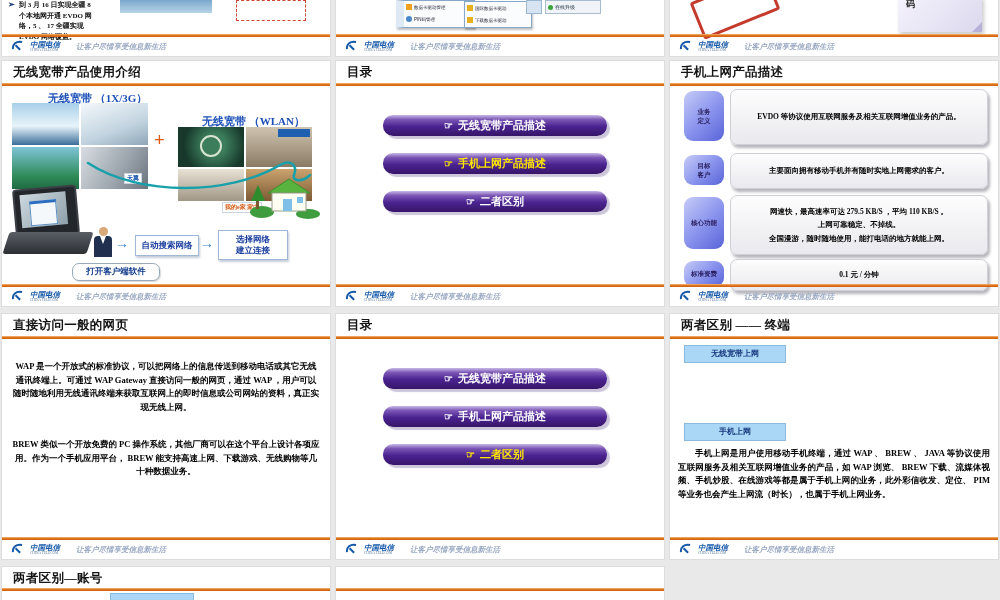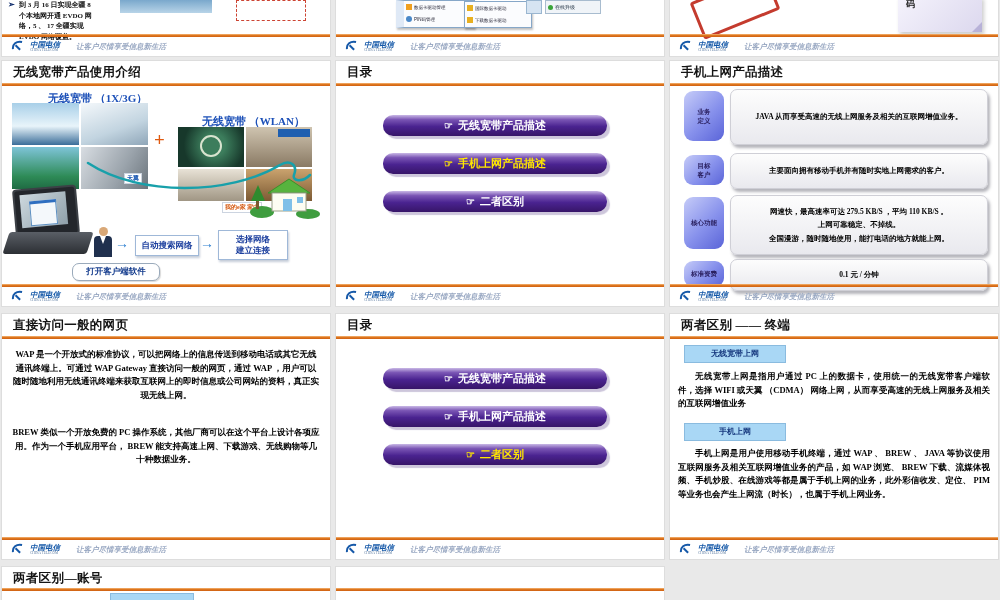--- a/index.html
+++ b/index.html
@@ -34,21 +34,21 @@
   .fbox{position:absolute;left:60px;width:256px;border-radius:7px;
         background:linear-gradient(180deg,#fdfdfd,#e9e9ee);border:1px solid #cfcfd6;
         box-shadow:2px 3px 3px rgba(90,90,105,.45);
         color:#000;font-weight:bold;font-size:7.5px;line-height:1.75;
         display:flex;flex-direction:column;justify-content:center;text-align:center;}
   
   .btag{position:absolute;left:14px;background:#a9d7f5;border:1px solid #8abbdf;
         color:#16387e;font-weight:bold;font-size:8px;text-align:center;}
   .para{position:absolute;color:#000;font-weight:bold;font-size:8.5px;line-height:1.6;}
   .pj{text-align:justify;text-indent:2em;}
-  .pc{text-align:center;}
+  .pc{text-align:center;margin-top:12px;}
   
   .cap{position:absolute;color:#1c50b8;font-weight:bold;font-size:11px;white-space:nowrap;}
   .plus{position:absolute;color:#e05a10;font-weight:bold;font-size:19px;}
   .ph{position:absolute;}
   .p-wind{background:linear-gradient(180deg,#a8cfe8 0%,#e8f4fa 55%,#3a6d99 100%);}
   .p-ski{background:linear-gradient(160deg,#f4f8fb 0%,#c2d4e0 60%,#8fa6b8 100%);}
   .p-palm{background:linear-gradient(180deg,#7ec4d8 0%,#2e8b57 70%,#1f6b43 100%);}
   .p-train{background:linear-gradient(120deg,#d8dde2 0%,#9aa3ab 60%,#6b747c 100%);}
   .p-sbux{background:radial-gradient(circle at 55% 45%,#3c7d5c 0 26%,#17382b 72%);}
   .p-off1{background:linear-gradient(180deg,#cfc4b0,#8a7a64);}
@@ -291,21 +291,21 @@
       <span class="slogan">让客户尽情享受信息新生活</span>
     </div>
   </div>
 
   <div class="slide" style="left:670px;top:61px;width:328px;height:245px">
     <div class="title">手机上网产品描述</div>
     <div class="orule" style="top:22px"></div>
     <div class="ftag pre" style="top:30px;height:50px">业务
 定义</div>
     <div class="fbox" style="top:28px;height:54px">
-      <span>JAVA 从而享受高速的无线上网服务及相关的互联网增值业务。</span>
+      <span>EVDO 等协议使用互联网服务及相关互联网增值业务的产品。</span>
     </div>
     <div class="ftag pre" style="top:94px;height:30px">目标
 客户</div>
     <div class="fbox" style="top:92px;height:34px">
       <span>主要面向拥有移动手机并有随时实地上网需求的客户。</span>
     </div>
     <div class="ftag" style="top:136px;height:52px">核心功能</div>
     <div class="fbox" style="top:134px;height:58px">
       <span>网速快，最高速率可达 279.5 KB/S ，平均 110 KB/S 。</span>
       <span>上网可靠稳定、不掉线。</span>
@@ -371,21 +371,20 @@
           </span>
       </span>
       <span class="slogan">让客户尽情享受信息新生活</span>
     </div>
   </div>
 
   <div class="slide" style="left:670px;top:314px;width:328px;height:245px">
     <div class="title">两者区别 —— 终端</div>
     <div class="orule" style="top:22px"></div>
     <div class="btag" style="top:31px;width:100px;height:16px;line-height:16px">无线宽带上网</div>
-    <div class="para pj" style="left:8px;top:56px;width:312px">无线宽带上网是指用户通过 PC 上的数据卡，使用统一的无线宽带客户端软件，选择 WIFI 或天翼 （CDMA） 网络上网，从而享受高速的无线上网服务及相关的互联网增值业务</div>
     <div class="btag" style="top:109px;width:100px;height:16px;line-height:16px">手机上网</div>
     <div class="para pj" style="left:8px;top:133px;width:312px">手机上网是用户使用移动手机终端，通过 WAP 、 BREW 、 JAVA 等协议使用互联网服务及相关互联网增值业务的产品，如 WAP 浏览、 BREW 下载、流媒体视频、手机炒股、在线游戏等都是属于手机上网的业务，此外彩信收发、定位、 PIM 等业务也会产生上网流（时长），也属于手机上网业务。</div>
     <div class="sfooter">
       <div class="orule"></div>
       <span class="flogo">
         <svg width="13" height="13" viewBox="0 0 20 20">
             <path d="M17 3 C8 1 2 7 3 14" fill="none" stroke="#1558a8" stroke-width="3"></path>
             <path d="M7 8 L14 15" stroke="#1558a8" stroke-width="3"></path>
           </svg>
         <span>

